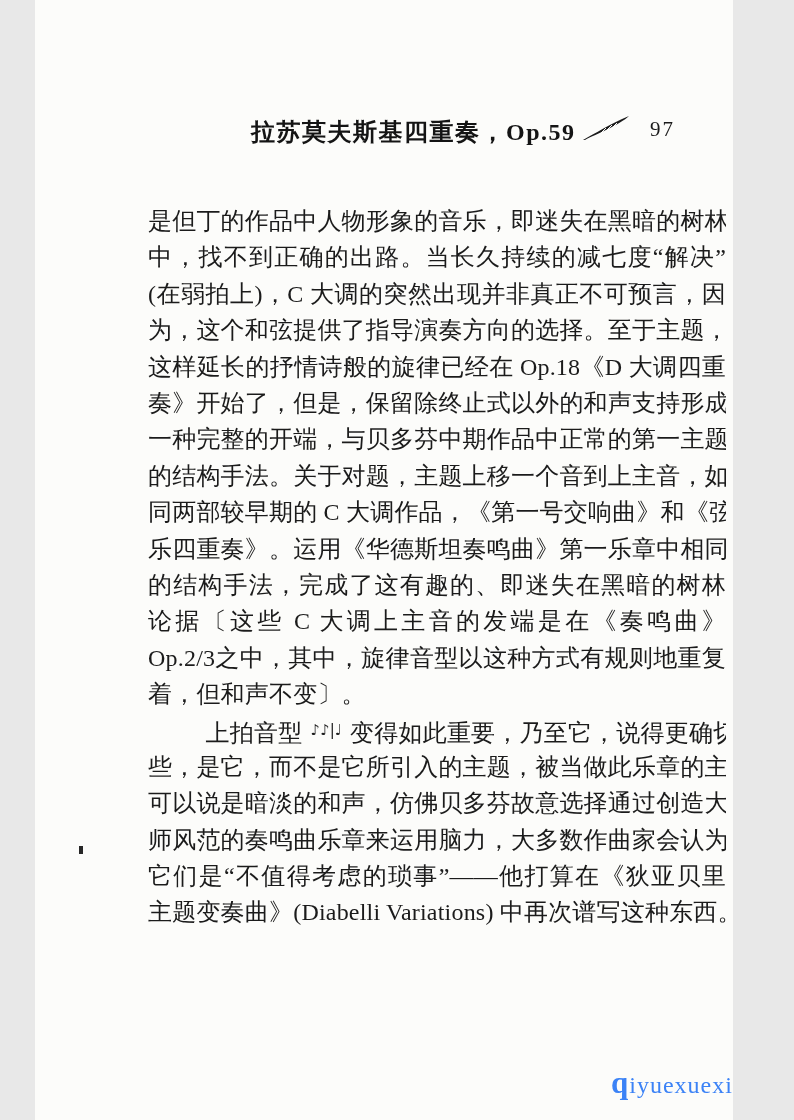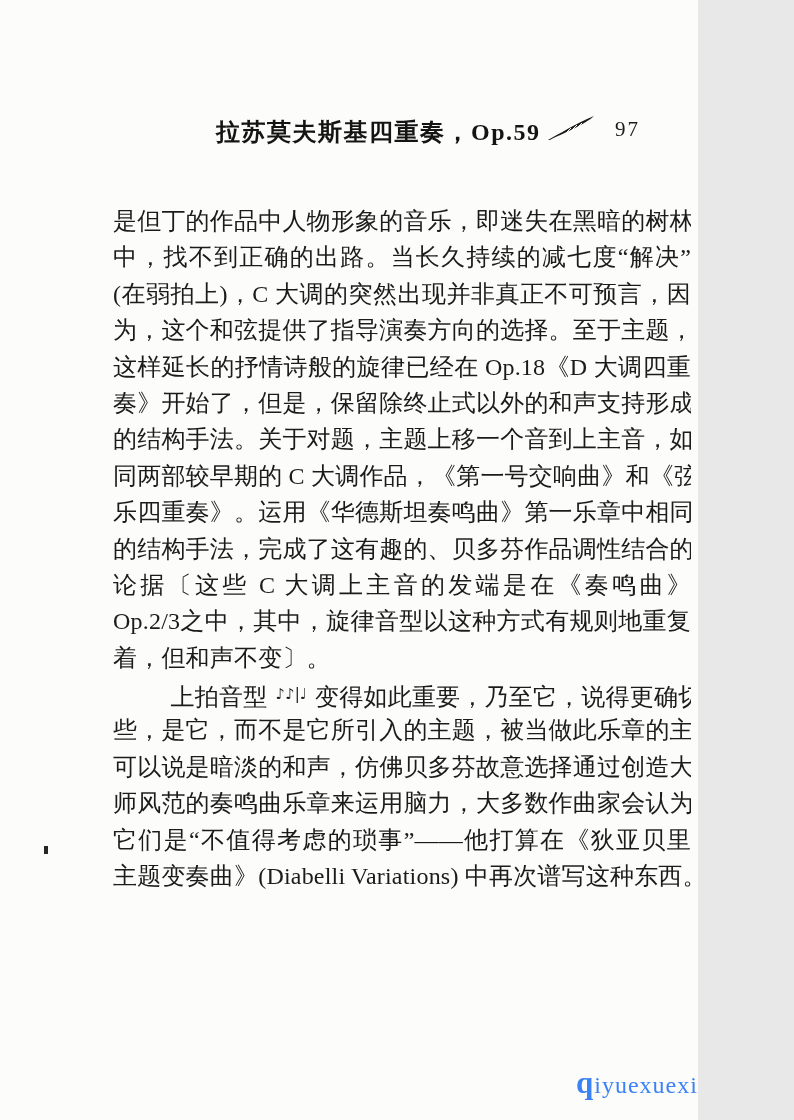--- a/index.html
+++ b/index.html
@@ -6,20 +6,21 @@
   body {
     font-family: "Liberation Serif", "DejaVu Serif", serif;
     background:#e8e8e8;
   }
   .page {
     position:relative;
     width:698px; height:1120px;
     background:#fcfcfa;
     overflow:hidden;
     color:#1b1b1b;
+    margin-left:35px;
   }
   
   .header-title {
     position:absolute; left:216px; top:116px;
     font-size:24px; font-weight:bold;
     letter-spacing:1.5px;
     white-space:nowrap;
     color:#141414;
   }
   .header-swoosh {
@@ -90,24 +91,25 @@
 
   <div class="header-pagenum">97</div>
 
   <div class="body-text">
     <div class="line">是但丁的作品中人物形象的音乐，即迷失在黑暗的树林</div>
     <div class="line">中，找不到正确的出路。当长久持续的减七度“解决”</div>
     <div class="line">(在弱拍上)，C 大调的突然出现并非真正不可预言，因</div>
     <div class="line">为，这个和弦提供了指导演奏方向的选择。至于主题，</div>
     <div class="line">这样延长的抒情诗般的旋律已经在 Op.18《D 大调四重</div>
     <div class="line">奏》开始了，但是，保留除终止式以外的和声支持形成</div>
+    <div class="line">一种完整的开端，与贝多芬中期作品中正常的第一主题</div>
     <div class="line">的结构手法。关于对题，主题上移一个音到上主音，如</div>
     <div class="line">同两部较早期的 C 大调作品，《第一号交响曲》和《弦</div>
     <div class="line">乐四重奏》。运用《华德斯坦奏鸣曲》第一乐章中相同</div>
-    <div class="line">的结构手法，完成了这有趣的、贝多芬作品调性结合的</div>
+    <div class="line">的结构手法，完成了这有趣的、即迷失在黑暗的树林</div>
     <div class="line">论据〔这些 C 大调上主音的发端是在《奏鸣曲》</div>
     <div class="line">Op.2/3之中，其中，旋律音型以这种方式有规则地重复</div>
     <div class="line para-end">着，但和声不变〕。</div>
     <div class="line indent">
       <span>上拍音型</span>
       <span class="music-figure">♪♪|♩</span>
       <span>变得如此重要，乃至它，说得更确切</span>
     </div>
     <div class="line">些，是它，而不是它所引入的主题，被当做此乐章的主</div>
     <div class="line">可以说是暗淡的和声，仿佛贝多芬故意选择通过创造大</div>

